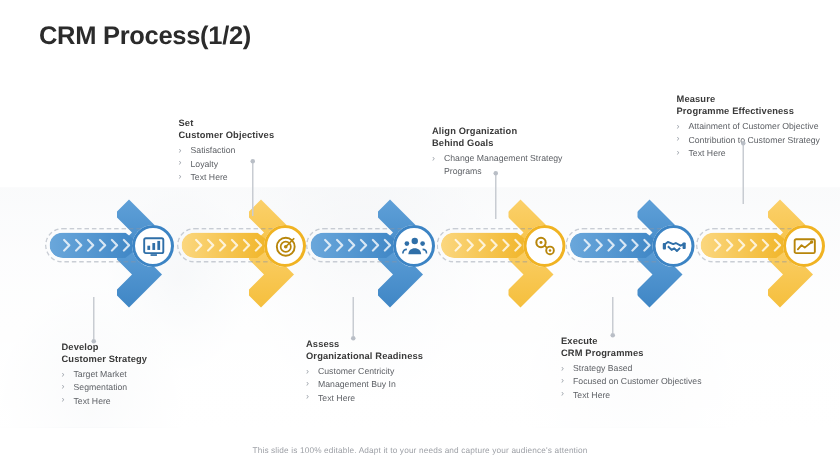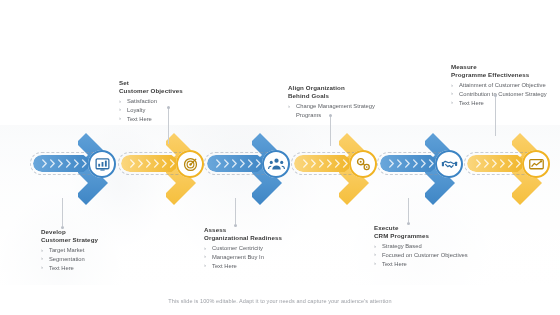--- a/index.html
+++ b/index.html
@@ -141,20 +141,21 @@
     font-size: 5.5px;
     color: #9c9fa5;
     letter-spacing: 0.1px;
   }
 </style>
 </head>
 <body>
 
 <div id="slide">
 
+  <div id="title">CRM Process(1/2)</div>
 
   <div id="photo-band"></div>
 
   <svg width="0" height="0" style="position:absolute" aria-hidden="true">
     <defs>
       <linearGradient id="gBlue" x1="0" y1="0" x2="1" y2="0">
         <stop offset="0%" stop-color="#6aa7db"></stop>
         <stop offset="100%" stop-color="#3c84c4"></stop>
       </linearGradient>
       <linearGradient id="gYellow" x1="0" y1="0" x2="1" y2="0">

